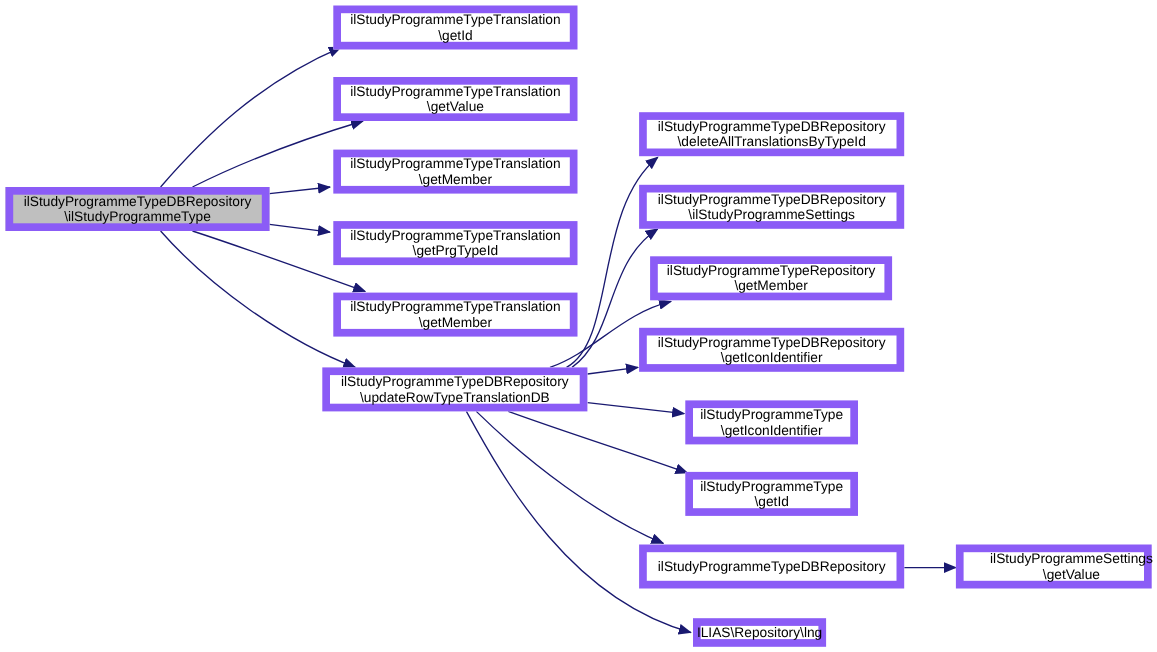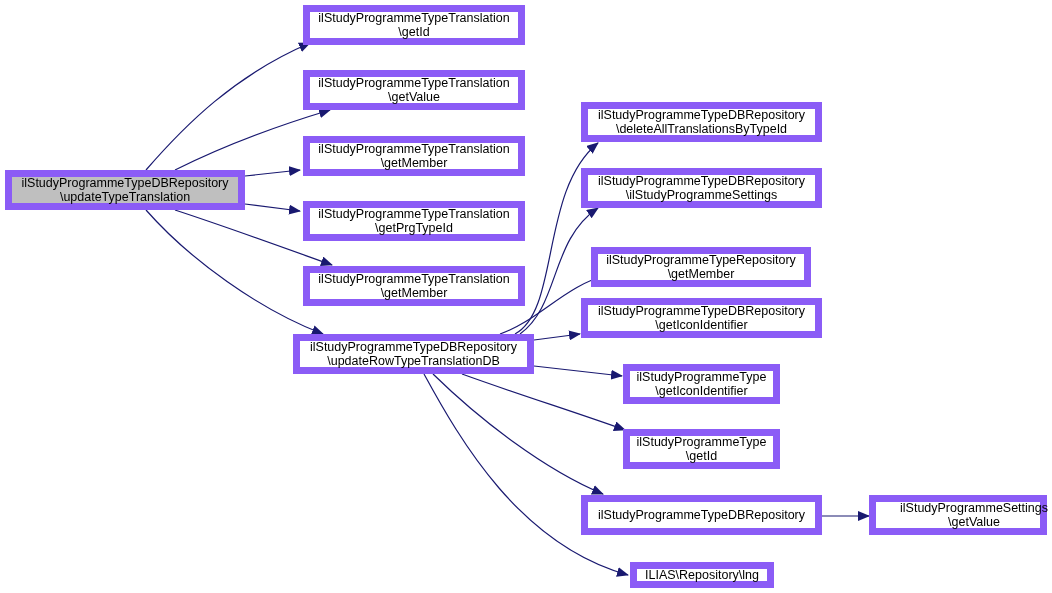--- a/index.html
+++ b/index.html
@@ -36,21 +36,21 @@
     <path fill="none" stroke="#191970" stroke-width="1.2" marker-end="url(#arrow)" d="M534,340 L580,334"></path>
     <path fill="none" stroke="#191970" stroke-width="1.2" marker-end="url(#arrow)" d="M534,366 L622,376"></path>
     <path fill="none" stroke="#191970" stroke-width="1.2" marker-end="url(#arrow)" d="M462,374 C520,395 575,412 625,430"></path>
     <path fill="none" stroke="#191970" stroke-width="1.2" marker-end="url(#arrow)" d="M433,374 C480,420 545,470 603,494"></path>
     <path fill="none" stroke="#191970" stroke-width="1.2" marker-end="url(#arrow)" d="M424,374 C460,440 520,545 628,575"></path>
     <path fill="none" stroke="#191970" stroke-width="1.2" marker-end="url(#arrow)" d="M822,516 L869,516"></path>
   </svg>
 
   <div class="node root" style="left:5px;top:170px;width:240px;height:40px;">
     <span>ilStudyProgrammeTypeDBRepository</span>
-    <span>\updateTypeTranslation</span>
+    <span>\ilStudyProgrammeType</span>
   </div>
 
   <div class="node" style="left:303px;top:5px;width:222px;height:40px;">
     <span>ilStudyProgrammeTypeTranslation</span>
     <span>\getId</span>
   </div>
   <div class="node" style="left:303px;top:70px;width:222px;height:40px;">
     <span>ilStudyProgrammeTypeTranslation</span>
     <span>\getValue</span>
   </div>
@@ -72,21 +72,21 @@
   </div>
 
   <div class="node" style="left:581px;top:102px;width:241px;height:40px;">
     <span>ilStudyProgrammeTypeDBRepository</span>
     <span>\deleteAllTranslationsByTypeId</span>
   </div>
   <div class="node" style="left:581px;top:168px;width:241px;height:40px;">
     <span>ilStudyProgrammeTypeDBRepository</span>
     <span>\ilStudyProgrammeSettings</span>
   </div>
-  <div class="node" style="left:591px;top:247px;width:220px;height:40px;">
+  <div class="node" style="left:591px;top:233px;width:220px;height:40px;">
     <span>ilStudyProgrammeTypeRepository</span>
     <span>\getMember</span>
   </div>
   <div class="node" style="left:581px;top:298px;width:241px;height:40px;">
     <span>ilStudyProgrammeTypeDBRepository</span>
     <span>\getIconIdentifier</span>
   </div>
   <div class="node" style="left:623px;top:364px;width:157px;height:40px;">
     <span>ilStudyProgrammeType</span>
     <span>\getIconIdentifier</span>
@@ -95,16 +95,16 @@
     <span>ilStudyProgrammeType</span>
     <span>\getId</span>
   </div>
   <div class="node" style="left:581px;top:495px;width:241px;height:40px;">
     <span>ilStudyProgrammeTypeDBRepository</span>
   </div>
   <div class="node" style="left:869px;top:495px;width:178px;height:40px;padding-left:32px;">
     <span>ilStudyProgrammeSettings</span>
     <span>\getValue</span>
   </div>
-  <div class="node" style="left:630px;top:562px;width:144px;height:26px;">
+  <div class="node" style="left:630px;top:562px;width:121px;height:26px;">
     <span>ILIAS\Repository\lng</span>
   </div>
 </div>
 
 </body></html>

